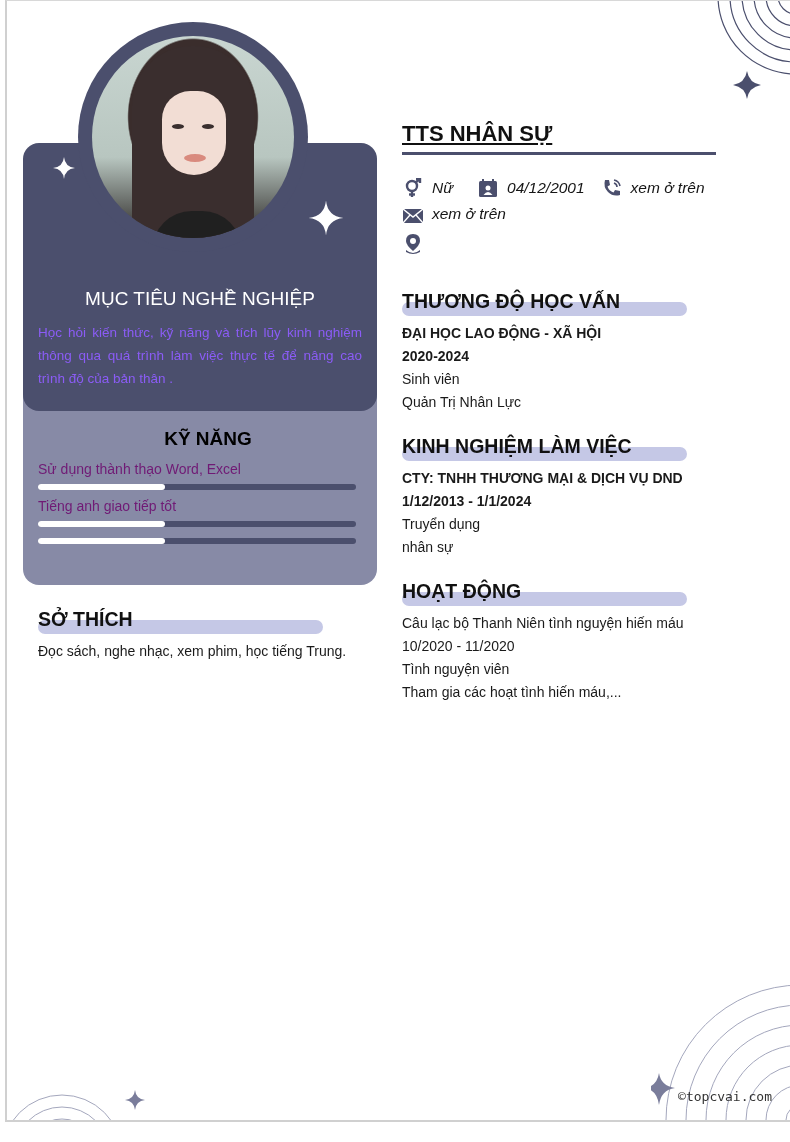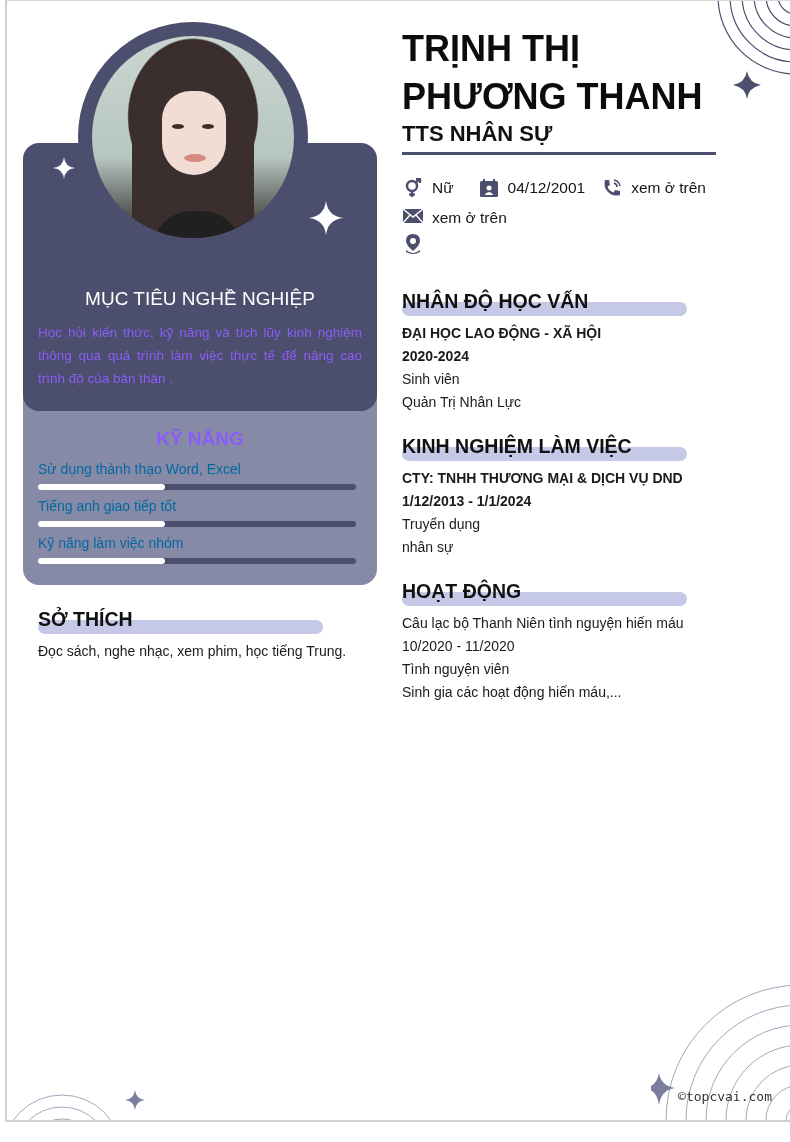--- a/index.html
+++ b/index.html
@@ -26,37 +26,37 @@
   .photo .eye { position: absolute; top: 88px; width: 12px; height: 5px; background: #3a2e2e; border-radius: 50%; }
   .photo .shirt { position: absolute; left: 60px; top: 175px; width: 90px; height: 40px; background: #202020; border-radius: 40px 40px 0 0; }
   .sparkle { position: absolute; color: #fff; line-height: 1; }
 
   .objective-title { position: absolute; left: 16px; top: 287px; width: 354px; text-align: center; color: #fff; font-size: 19px; font-weight: normal; }
   .objective-text { position: absolute; left: 31px; top: 320px; width: 324px; color: #8b5cf6; font-size: 13.5px; line-height: 23px; text-align: justify; }
 
   .card-skills { position: absolute; left: 16px; top: 395px; width: 354px; height: 189px; background: #878aa6; border-radius: 0 0 16px 16px; z-index: 0; }
   .card-top { z-index: 1; }
   .photo-ring, .photo, .sparkle, .objective-title, .objective-text { z-index: 2; }
-  .skills-title { position: absolute; left: 16px; top: 427px; width: 354px; text-align: center; color: #8b5cf6; font-size: 19px; font-weight: bold; z-index: 2; }
+  .skills-title { position: absolute; left: 24px; top: 427px; width: 354px; text-align: center; color: #000000; font-size: 19px; font-weight: bold; z-index: 2; }
   .skill { position: absolute; left: 31px; width: 318px; z-index: 2; }
-  .skill-label { color: #0369a1; font-size: 14px; height: 20px; }
+  .skill-label { color: #701a75; font-size: 14px; height: 20px; }
   .skill-bar { position: relative; height: 6px; background: #4b4f6d; border-radius: 3px; margin-top: 3px; }
   .skill-fill { position: absolute; left: 0; top: 0; height: 6px; background: #fff; border-radius: 3px; }
 
   .section-h { position: absolute; height: 26px; }
   .section-h .bar { position: absolute; left: 0; top: 12px; height: 14px; background: #c5c8e6; border-radius: 7px; }
   .section-h .txt { position: relative; font-size: 19.5px; font-weight: bold; color: #111; white-space: nowrap; }
   .plain { position: absolute; font-size: 14px; color: #1a1a1a; }
 
   
   .name { position: absolute; left: 395px; top: 24px; font-size: 36px; font-weight: bold; line-height: 48px; color: #0c0c0c; }
-  .role { position: absolute; left: 395px; top: 120px; font-size: 22px; font-weight: bold; color: #111; }
+  .role { position: absolute; left: 395px; top: 120px; font-size: 22px; font-weight: bold; color: #111; text-decoration: underline; }
   .role-line { position: absolute; left: 395px; top: 151px; width: 314px; height: 3px; background: #4b4f6d; }
 
-  .info { position: absolute; left: 395px; font-size: 15.5px; color: #161616; display: flex; align-items: flex-end; white-space: nowrap; }
+  .info { position: absolute; left: 395px; font-size: 15.5px; color: #161616; display: flex; align-items: flex-start; white-space: nowrap; font-style: italic; }
   .info .ic { width: 22px; height: 22px; margin-right: 8px; display: inline-flex; align-items: center; justify-content: center; }
   .info .item { display: inline-flex; align-items: center; margin-right: 16px; }
 
   .entry { position: absolute; left: 395px; font-size: 14px; line-height: 23px; color: #1a1a1a; width: 360px; }
   .entry .b { font-weight: bold; }
   .watermark { position: absolute; right: 18px; bottom: 16px; font-family: "DejaVu Sans Mono", monospace; font-size: 13px; color: #333; }
 </style>
 </head>
 <body>
 
@@ -125,36 +125,31 @@
         <div class="skill-fill" style="width:40%"></div>
       </div>
   </div>
   <div class="skill" style="top:497px">
     <div class="skill-label">Tiếng anh giao tiếp tốt</div>
     <div class="skill-bar">
         <div class="skill-fill" style="width:40%"></div>
       </div>
   </div>
   <div class="skill" style="top:534px">
-    <div class="skill-label">Kỹ năng làm việc nhóm</div>
     <div class="skill-bar">
         <div class="skill-fill" style="width:40%"></div>
       </div>
   </div>
 
   <div class="section-h" style="left:31px;top:607px;width:285px">
     <div class="bar" style="width:285px"></div>
     <div class="txt">SỞ THÍCH</div>
   </div>
   <div class="plain" style="left:31px;top:642px">Đọc sách, nghe nhạc, xem phim, học tiếng Trung.</div>
 
-  <div class="name">
-    <div>TRỊNH THỊ</div>
-    <div>PHƯƠNG THANH</div>
-  </div>
   <div class="role">TTS NHÂN SỰ</div>
   <div class="role-line"></div>
 
   <div class="info" style="top:176px">
     <span class="item">
       <span class="ic">
         <svg width="20" height="20" viewBox="0 0 20 20">
             <g fill="none" stroke="#4b4f6d" stroke-width="2.4">
               <circle cx="9" cy="8" r="5"></circle>
               <line x1="9" y1="13" x2="9" y2="19"></line>
@@ -207,21 +202,21 @@
       <svg width="20" height="22" viewBox="0 0 20 22">
           <path d="M10 1 Q17 1 17 8 Q17 12 10 18 Q3 12 3 8 Q3 1 10 1Z" fill="#4b4f6d"></path>
           <circle cx="10" cy="8" r="3" fill="#fff"></circle>
           <path d="M3 17 Q10 23 17 17 L17 19 Q10 23 3 19Z" fill="#4b4f6d"></path>
         </svg>
     </span>
   </div>
 
   <div class="section-h" style="left:395px;top:289px;width:285px">
     <div class="bar" style="width:285px"></div>
-    <div class="txt">NHÂN ĐỘ HỌC VẤN</div>
+    <div class="txt">THƯƠNG ĐỘ HỌC VẤN</div>
   </div>
   <div class="entry" style="top:321px">
     <div class="b">ĐẠI HỌC LAO ĐỘNG - XÃ HỘI</div>
     <div class="b">2020-2024</div>
     <div>Sinh viên</div>
     <div>Quản Trị Nhân Lực</div>
   </div>
 
   <div class="section-h" style="left:395px;top:434px;width:285px">
     <div class="bar" style="width:285px"></div>
@@ -235,17 +230,17 @@
   </div>
 
   <div class="section-h" style="left:395px;top:579px;width:285px">
     <div class="bar" style="width:285px"></div>
     <div class="txt">HOẠT ĐỘNG</div>
   </div>
   <div class="entry" style="top:611px">
     <div>Câu lạc bộ Thanh Niên tình nguyện hiến máu</div>
     <div>10/2020 - 11/2020</div>
     <div>Tình nguyện viên</div>
-    <div>Sinh gia các hoạt động hiến máu,...</div>
+    <div>Tham gia các hoạt tình hiến máu,...</div>
   </div>
 
   <div class="watermark">©topcvai.com</div>
 </div>
 
 </body></html>

